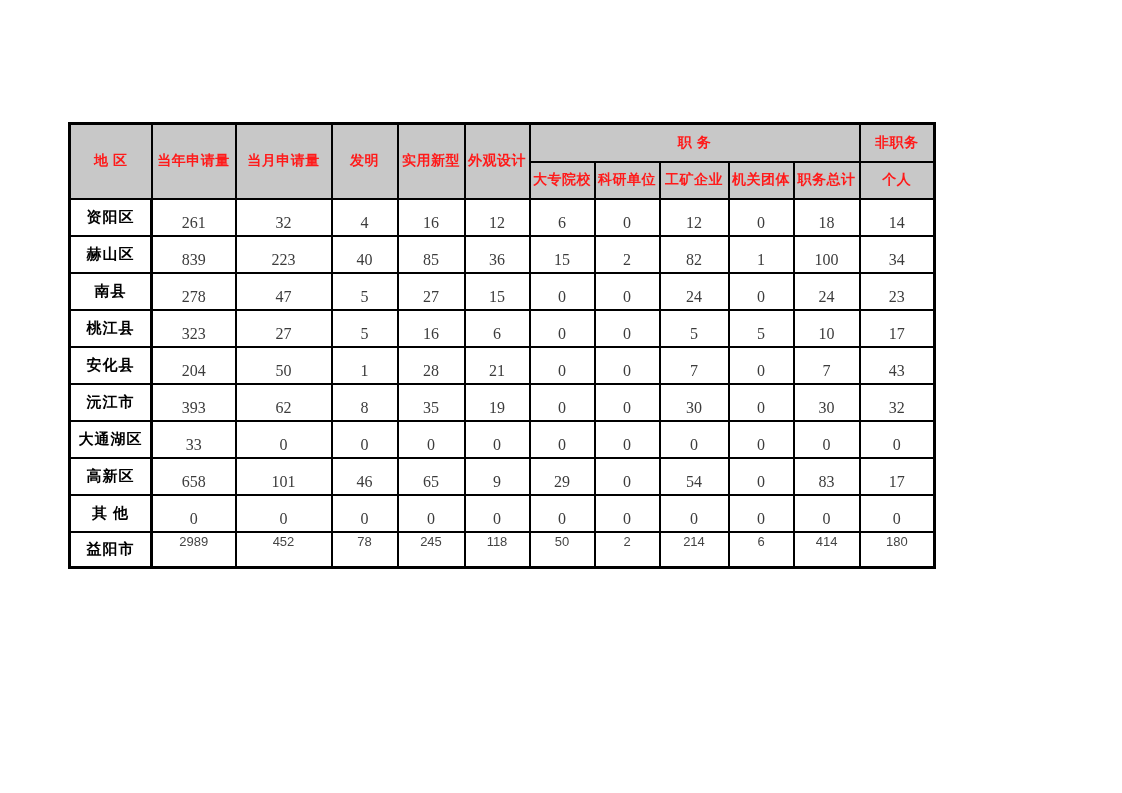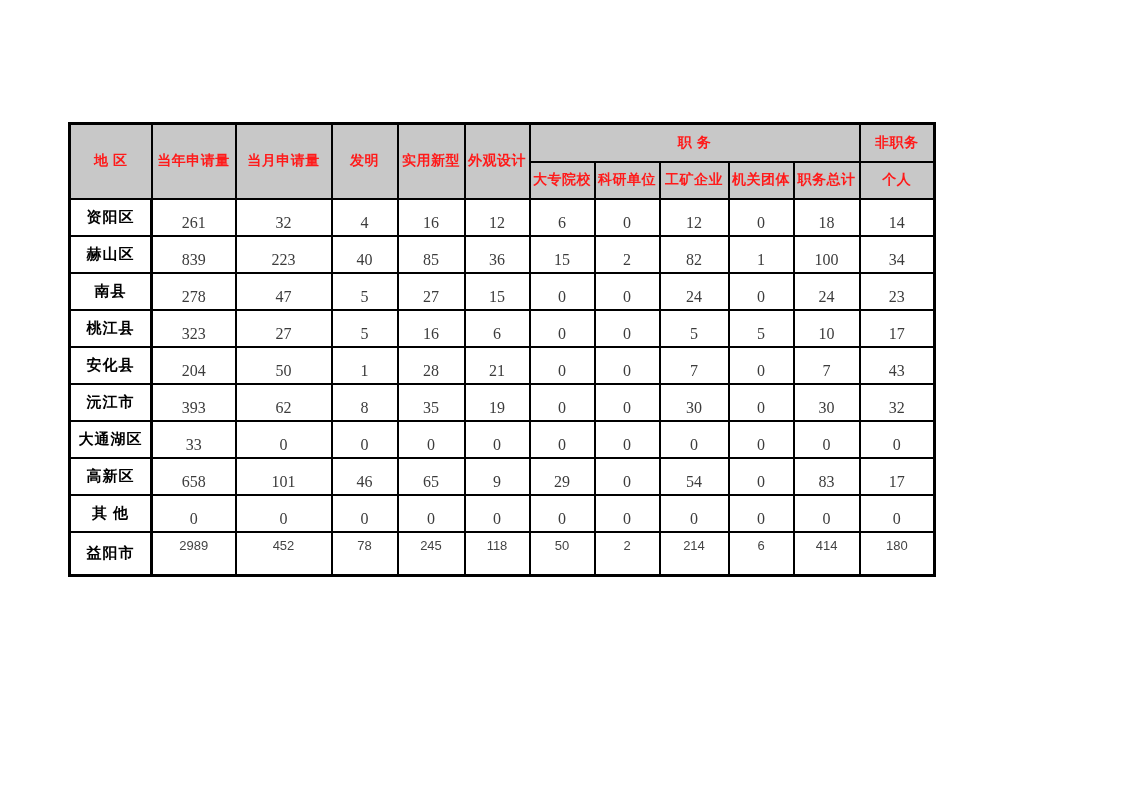--- a/index.html
+++ b/index.html
@@ -61,21 +61,21 @@
     letter-spacing: 1px;
   }
   .stats tbody td.num {
     font-family: "Liberation Serif", serif;
     font-size: 16px;
     color: #3c3c3c;
     text-align: center;
     vertical-align: bottom;
     padding-bottom: 3px;
   }
-  .stats tbody tr.total-row { height: 44px; margin-top: 24px; }
+  .stats tbody tr.total-row { height: 36px; margin-top: 24px; }
   .stats tbody tr.total-row td.num {
     font-family: "Liberation Sans", sans-serif;
     font-size: 13px;
     color: #444444;
     vertical-align: middle;
     padding-bottom: 16px;
   }
 </style>
 </head>
 <body>

